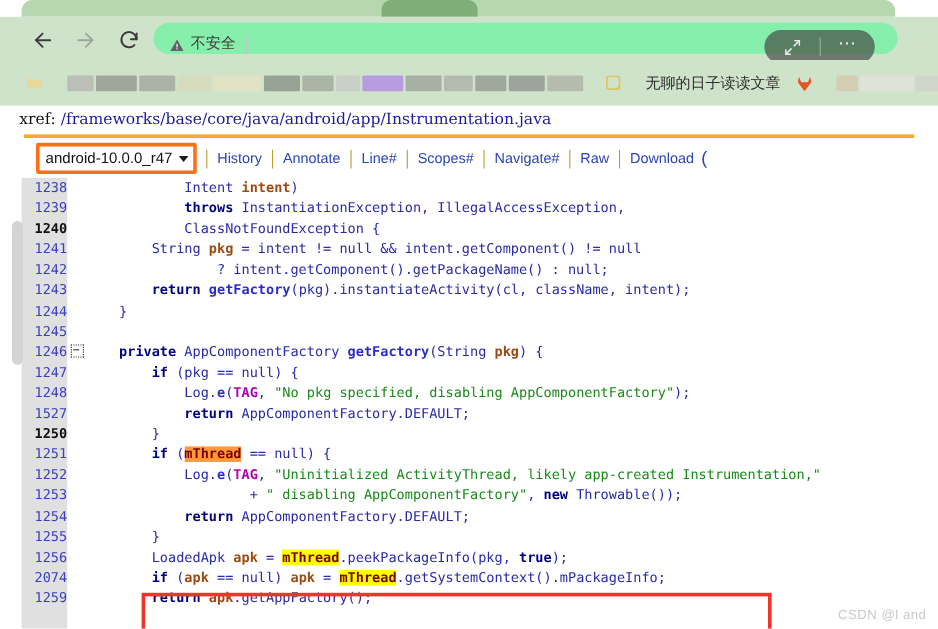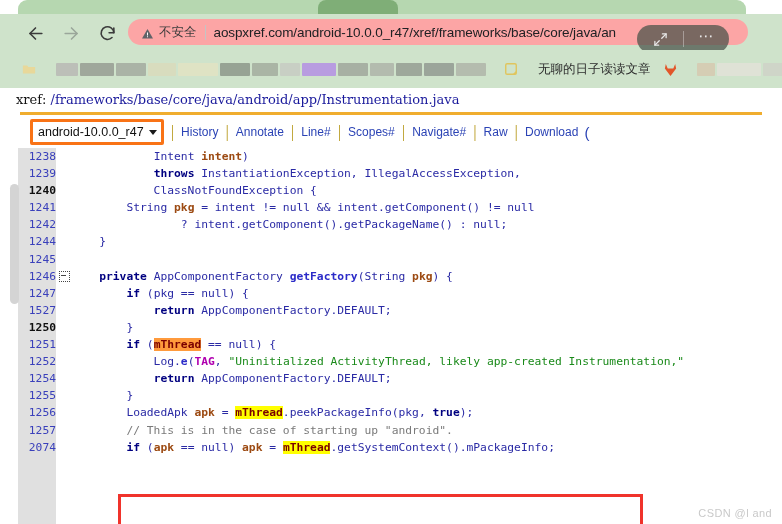--- a/index.html
+++ b/index.html
@@ -53,23 +53,23 @@
     display: flex; align-items: center; justify-content: center;
     border-radius: 50%;
     color: #3b3b3b;
   }
   .nav-btn svg { display: block; }
   .nav-btn.disabled { color: #9aa69a; }
 
   .omnibox {
     position: absolute; left: 128px; top: 5px;
     width: 620px; height: 26px;
-    background: #fca5a5;
+    background: #86efac;
     border-radius: 13px;
-    display: flex; align-items: center;
+    display: flex; align-items: flex-end;
     overflow: hidden;
   }
   .omni-warn {
     display: flex; align-items: center; gap: 5px;
     padding-left: 13px;
     flex: 0 0 auto;
   }
   .warn-tri {
     width: 13px; height: 12px;
     position: relative;
@@ -317,21 +317,20 @@
         <span class="warn-tri">
           <svg width="13" height="12" viewBox="0 0 24 24">
               <path d="M12 2 L23 21 L1 21 Z" fill="#5f6368"></path>
               <rect x="11" y="9" width="2" height="6" fill="#ffffff"></rect>
               <rect x="11" y="16.5" width="2" height="2" fill="#ffffff"></rect>
             </svg>
         </span>
         <span class="omni-warn-text">不安全</span>
       </div>
       <div class="omni-sep"></div>
-      <span class="omni-url">aospxref.com/android-10.0.0_r47/xref/frameworks/base/core/java/an</span>
     </div>
 
     <div class="chrome-overlay">
       <div class="ov-expand">
         <svg width="15" height="15" viewBox="0 0 24 24" fill="none" stroke="currentColor" stroke-width="2" stroke-linecap="round" stroke-linejoin="round">
             <polyline points="15 3 21 3 21 9"></polyline>
             <polyline points="9 21 3 21 3 15"></polyline>
             <line x1="21" y1="3" x2="14" y2="10"></line>
             <line x1="3" y1="21" x2="10" y2="14"></line>
           </svg>
@@ -447,82 +446,97 @@
           <td class="ln">1241</td>
           <td class="fold"></td>
           <td class="src"><span class="typ">        String </span><span class="var">pkg</span><span class="typ"> = intent != null &amp;&amp; intent.getComponent() != null</span></td>
         </tr>
         <tr>
           <td class="ln">1242</td>
           <td class="fold"></td>
           <td class="src"><span class="typ">                ? intent.getComponent().getPackageName() : null;</span></td>
         </tr>
         <tr>
+          <td class="ln">1243</td>
+          <td class="fold"></td>
+          <td class="src"><span class="pln">        </span><span class="kw">return</span><span class="pln"> </span><span class="fn">getFactory</span><span class="typ">(pkg).instantiateActivity(cl, className, intent);</span></td>
+        </tr>
+        <tr>
           <td class="ln">1244</td>
           <td class="fold"></td>
           <td class="src"><span class="typ">    }</span></td>
         </tr>
         <tr>
           <td class="ln">1245</td>
           <td class="fold"></td>
           <td class="src"> </td>
         </tr>
         <tr>
           <td class="ln">1246</td>
           <td class="fold"><span class="fold-box"></span></td>
           <td class="src"><span class="pln">    </span><span class="kw">private</span><span class="typ"> AppComponentFactory </span><span class="fn">getFactory</span><span class="typ">(String </span><span class="var">pkg</span><span class="typ">) {</span></td>
         </tr>
         <tr>
           <td class="ln">1247</td>
           <td class="fold"></td>
           <td class="src"><span class="pln">        </span><span class="kw">if</span><span class="typ"> (pkg == null) {</span></td>
         </tr>
         <tr>
+          <td class="ln">1248</td>
+          <td class="fold"></td>
+          <td class="src"><span class="typ">            Log.</span><span class="fn">e</span><span class="typ">(</span><span class="tag">TAG</span><span class="typ">, </span><span class="str">"No pkg specified, disabling AppComponentFactory"</span><span class="typ">);</span></td>
+        </tr>
+        <tr>
           <td class="ln">1527</td>
           <td class="fold"></td>
           <td class="src"><span class="pln">            </span><span class="kw">return</span><span class="typ"> AppComponentFactory.DEFAULT;</span></td>
         </tr>
         <tr>
           <td class="ln decade">1250</td>
           <td class="fold"></td>
           <td class="src"><span class="typ">        }</span></td>
         </tr>
         <tr>
           <td class="ln">1251</td>
           <td class="fold"></td>
           <td class="src"><span class="pln">        </span><span class="kw">if</span><span class="typ"> (</span><span class="hl-orange">mThread</span><span class="typ"> == null) {</span></td>
         </tr>
         <tr>
           <td class="ln">1252</td>
           <td class="fold"></td>
           <td class="src"><span class="typ">            Log.</span><span class="fn">e</span><span class="typ">(</span><span class="tag">TAG</span><span class="typ">, </span><span class="str">"Uninitialized ActivityThread, likely app-created Instrumentation,"</span></td>
         </tr>
         <tr>
+          <td class="ln">1253</td>
+          <td class="fold"></td>
+          <td class="src"><span class="typ">                    + </span><span class="str">" disabling AppComponentFactory"</span><span class="typ">, </span><span class="kw">new</span><span class="typ"> Throwable());</span></td>
+        </tr>
+        <tr>
           <td class="ln">1254</td>
           <td class="fold"></td>
           <td class="src"><span class="pln">            </span><span class="kw">return</span><span class="typ"> AppComponentFactory.DEFAULT;</span></td>
         </tr>
         <tr>
           <td class="ln">1255</td>
           <td class="fold"></td>
           <td class="src"><span class="typ">        }</span></td>
         </tr>
         <tr>
           <td class="ln">1256</td>
           <td class="fold"></td>
           <td class="src"><span class="typ">        LoadedApk </span><span class="var">apk</span><span class="typ"> = </span><span class="hl-yellow">mThread</span><span class="typ">.peekPackageInfo(pkg, </span><span class="kw">true</span><span class="typ">);</span></td>
         </tr>
         <tr>
-          <td class="ln">1257</td>
-          <td class="fold"></td>
-          <td class="src"><span class="cmt">        // This is in the case of starting up "android".</span></td>
-        </tr>
-        <tr>
           <td class="ln">2074</td>
           <td class="fold"></td>
           <td class="src"><span class="pln">        </span><span class="kw">if</span><span class="typ"> (</span><span class="var">apk</span><span class="typ"> == null) </span><span class="var">apk</span><span class="typ"> = </span><span class="hl-yellow">mThread</span><span class="typ">.getSystemContext().mPackageInfo;</span></td>
+        </tr>
+        <tr>
+          <td class="ln">1259</td>
+          <td class="fold"></td>
+          <td class="src"><span class="pln">        </span><span class="kw">return</span><span class="pln"> </span><span class="var">apk</span><span class="typ">.getAppFactory();</span></td>
         </tr>
       </tbody>
   </table>
   <div class="redbox" style="border-color: rgb(240, 51, 43);"></div>
 </div>
 
 <div class="watermark">CSDN @l and</div>
 
 </body></html>

